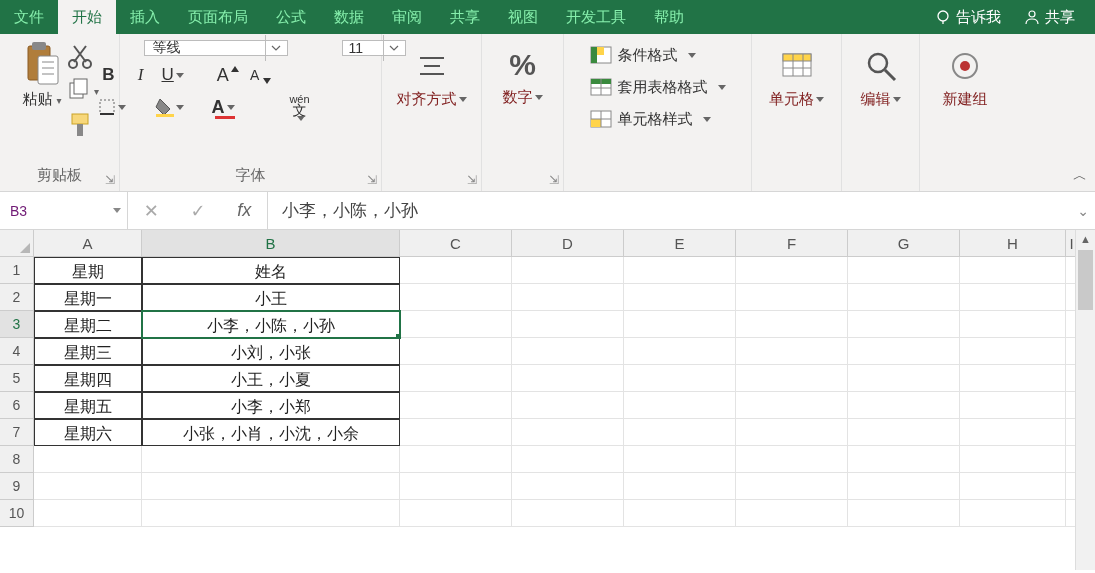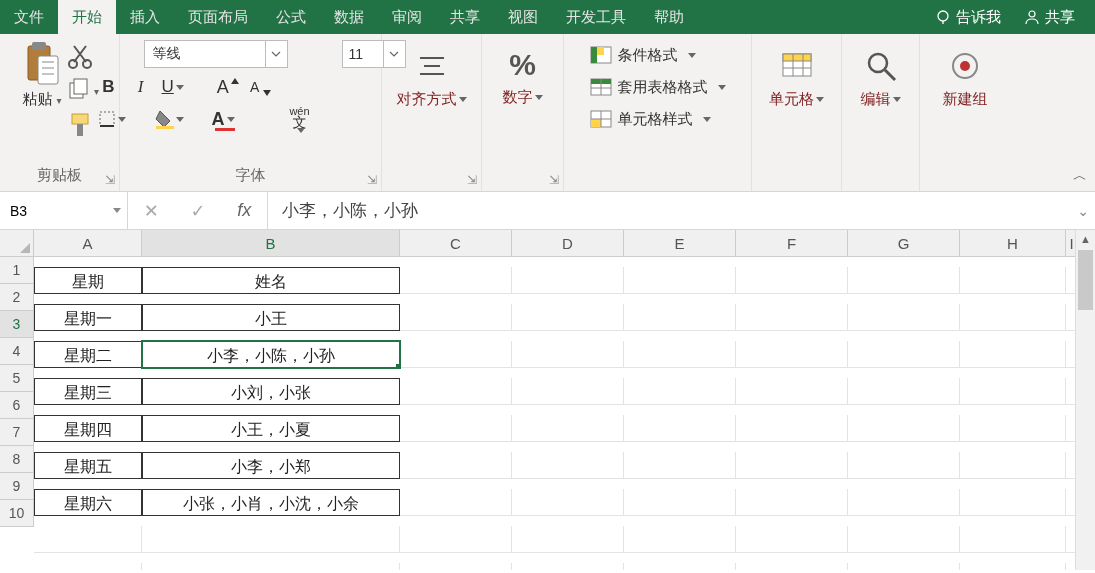--- a/index.html
+++ b/index.html
@@ -1,19 +1,19 @@
 <!DOCTYPE html>
 <html><head>
 <meta charset="utf-8">
 <style>
 * { box-sizing: border-box; margin: 0; padding: 0; font-family: "Microsoft YaHei", Arial, sans-serif; }
 body { background: #fff; width: 1095px; height: 573px; overflow: hidden; font-size: 14px; color: #333; }
 
 .tabs-bar { background: #217346; display: flex; align-items: center; height: 34px; }
-.tab { color: #e5e5e5; padding: 8px 14px; font-size: 15px; cursor: pointer; }
+.tab { color: #86efac; padding: 8px 14px; font-size: 15px; cursor: pointer; }
 .tab.active { background: #f3f2f1; color: #217346; }
 .tab-spacer { flex: 1; }
 .tab-right { display: flex; align-items: center; color: #fff; padding-right: 12px; gap: 6px; font-size: 15px; }
 .tab-right .item { padding: 0 8px; cursor: pointer; display:flex; align-items:center; gap:4px;}
 
 .ribbon { background: #f3f2f1; border-bottom: 1px solid #d6d6d6; display: flex; height: 158px; position: relative; }
 .group { border-right: 1px solid #e1e1e1; padding: 6px 10px 0 10px; display: flex; flex-direction: column; align-items: center; }
 .group-body { flex: 1; display: flex; align-items: flex-start; gap:4px; }
 .group-label { font-size: 15px; color: #666; padding: 4px 0 6px 0; text-align: center; width: 100%; }
 .launcher { position: relative; }
@@ -22,21 +22,21 @@
 
 .clip-big { display:flex; flex-direction:column; align-items:center; gap:0px;}
 .clip-big svg { width:44px; height:50px;}
 .clip-side { display:flex; flex-direction:column; gap:8px; padding-top:4px;}
 .clip-side svg { width:26px; height:26px; }
 .clip-paste-label { font-size:15px; }
 
 
 .font-grid { display:flex; flex-direction:column; gap:6px; }
 .font-row { display:flex; align-items:center; gap:6px; }
-.combo { border:1px solid #bcbcbc; background:#fff; display:flex; align-items:center; height:28px;margin-left:48px; }
+.combo { border:1px solid #bcbcbc; background:#fff; display:flex; align-items:center; height:16px;margin-left:48px; }
 .combo-name { width:120px; padding:0 8px; font-size:14px;}
 .combo-size { width:40px; padding:0 6px; font-size:14px;}
 .combo .dd { width:22px; height:26px; border-left:1px solid #bcbcbc; display:flex; align-items:center; justify-content:center; }
 .ico-btn { display:flex; align-items:center; justify-content:center; min-width:26px; height:26px; padding:0 2px;}
 .ico-btn.dd::after { content:""; width:0; height:0; border-left:4px solid transparent; border-right:4px solid transparent; border-top:5px solid #666; margin-left:2px;}
 .bold { font-weight:bold; font-size:17px;}
 .italic { font-style:italic; font-family:Georgia,serif; font-size:17px;}
 .under { text-decoration:underline; font-size:17px;}
 .grow { font-size:18px; position:relative;}
 .grow::after{content:"";}
@@ -54,37 +54,37 @@
 .styles-col { display:flex; flex-direction:column; gap:10px; padding-top:4px;}
 .styles-item { display:flex; align-items:center; gap:6px; font-size:15px;}
 .styles-item svg{width:22px;height:22px;}
 .styles-item .tri { width:0;height:0;border-left:4px solid transparent;border-right:4px solid transparent;border-top:5px solid #666; margin-left:4px;}
 
 
 .ribbon-collapse { position:absolute; right:8px; bottom:6px; font-size:14px; color:#666;}
 
 
 .formula-bar { display:flex; align-items:center; height:38px; border-bottom:1px solid #d6d6d6; background:#fff;}
-.name-box { width:128px; height:38px; border-right:1px solid #d6d6d6; display:flex; align-items:center; padding:0 10px; color:#000000; position:relative;}
+.name-box { width:128px; height:38px; border-right:1px solid #d6d6d6; display:flex; align-items:center; padding:0 10px; color:#701a75; position:relative;}
 .name-box .dd{ position:absolute; right:6px; width:0;height:0;border-left:4px solid transparent;border-right:4px solid transparent;border-top:5px solid #888;}
 .fx-btns { width:140px; border-right:1px solid #d6d6d6; display:flex; align-items:center; justify-content:space-around; color:#aaa; font-size:18px; height:100%;}
 .fx-btns .fx { font-style:italic; color:#666; }
 .fx-input { flex:1; padding:0 14px; font-size:17px; color:#444;}
 .fb-expand { width:24px; text-align:center; color:#888;}
 
 
 .grid-area { position:relative; height: 340px; overflow:hidden;}
 .corner { position:absolute; left:0; top:0; width:34px; height:27px; background:#f0f0f0; border-right:1px solid #ccc; border-bottom:1px solid #ccc;}
 .corner::after{content:""; position:absolute; right:3px; bottom:3px; width:0;height:0; border-left:10px solid transparent; border-bottom:10px solid #b7b7b7;}
 .col-headers { position:absolute; left:34px; top:0; display:flex; height:27px;}
 .ch { border-right:1px solid #ccc; border-bottom:1px solid #ccc; background:#f0f0f0; text-align:center; font-size:15px; line-height:27px; color:#555;}
 .row-headers { position:absolute; left:0; top:27px; display:flex; flex-direction:column; width:34px;}
 .rh { height:27px; border-right:1px solid #ccc; border-bottom:1px solid #ccc; background:#f0f0f0; text-align:center; font-size:14px; line-height:27px; color:#555;}
 .cells { position:absolute; left:34px; top:27px;}
-.crow { display:flex; height:27px;margin-top:10px;}
+.crow { display:flex; height:27px;}
 .cell { border-right:1px solid #e3e3e3; border-bottom:1px solid #e3e3e3; height:27px; line-height:27px; font-size:16px; color:#222; overflow:hidden; white-space:nowrap;}
 .cell.center{ text-align:center;}
 .cell.borA{ border:1px solid #333;}
 .sel { outline:2px solid #217346; outline-offset:-1px; position:relative;}
 .sel::after{content:""; position:absolute; right:-3px; bottom:-3px; width:6px;height:6px;background:#217346;}
 .rh.active, .ch.active { background:#e2e2e2; color:#217346;}
 
 .vscroll { position:absolute; right:0; top:219px; width:20px; bottom:0; background:#f1f1f1; border-left:1px solid #ddd;}
 .vscroll .up, .vscroll .dn{height:18px;text-align:center;font-size:11px;color:#666;line-height:18px;}
 .vscroll .thumb{ background:#c9c9c9; height:60px; margin:2px;}

